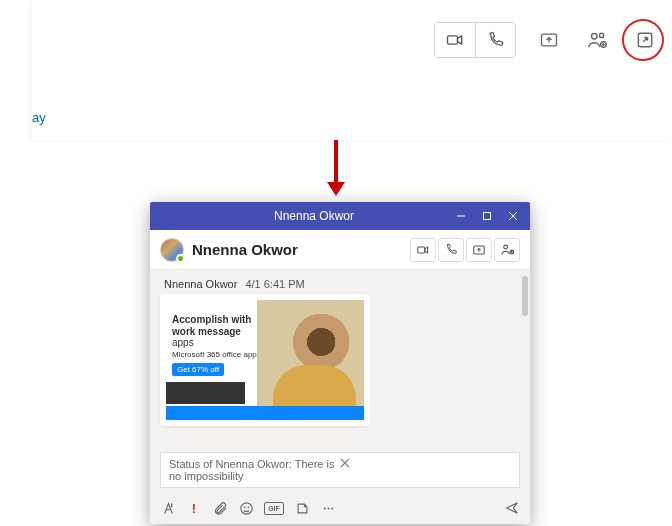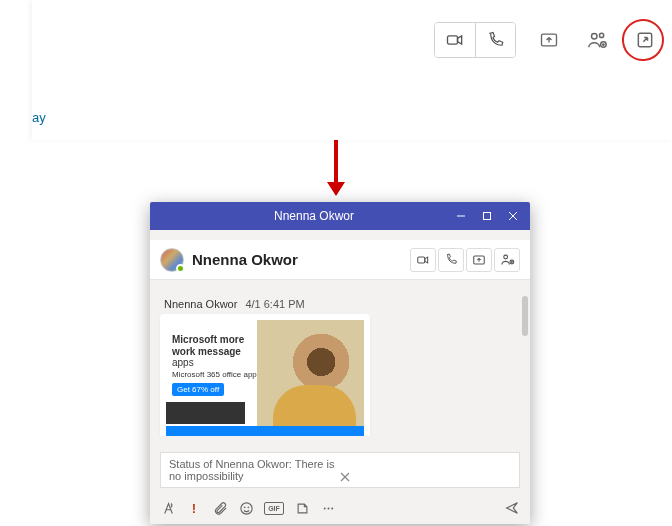--- a/index.html
+++ b/index.html
@@ -80,21 +80,20 @@
   
   .window {
     position: absolute;
     left: 150px; top: 202px;
     width: 380px; height: 322px;
     background: #f3f2f1;
     box-shadow: 0 4px 18px rgba(0,0,0,0.35);
     border-radius: 2px;
     display: flex; flex-direction: column;
     overflow: hidden;
-    gap: 10px;
   }
   .titlebar {
     height: 28px;
     background: #444fb3;
     color: #fff;
     display: flex; align-items: center;
     font-size: 12px;
     padding: 0 4px;
   }
   .titlebar-title { flex: 1; text-align: center; font-weight: 500; }
@@ -180,21 +179,21 @@
 
   .composer {
     padding: 6px 10px 8px 10px;
     background:#f3f2f1;
   }
   .status-row {
     background:#fff;
     border:1px solid #ddd;
     padding:5px 8px;
     font-size:11px; color:#666;
-    display:flex; align-items:flex-end;
+    display:flex; align-items:flex-start;
     margin-bottom:6px;
   }
   .status-row span { flex:1; }
   .status-close { cursor:pointer; color:#888; }
   .input-row {
     background:#fff;
     border:2px solid #4e5bbf;
     padding:6px 8px;
   }
   .input-row input {
@@ -320,21 +319,21 @@
 
   <div class="messages">
     <div class="msg-meta">
       <span class="author">Nnenna Okwor</span>
       <span>4/1 6:41 PM</span>
     </div>
     <div class="msg-body">
       <div class="promo">
         <span class="promo-logo">digitalskillup</span>
         <div class="promo-left">
-          <b>Microsoft more</b>
+          <b>Accomplish with</b>
           <b><span>work message</span><span style="font-weight:400"> apps</span></b>
           <span style="font-size:8px">Microsoft 365 office apps</span><br>
           <span class="promo-chip">Get 67% off</span>
         </div>
         <div class="promo-person"></div>
         <div class="promo-shirt"></div>
         <div class="promo-bar2"></div>
         <div class="promo-bar"></div>
       </div>
     </div>

